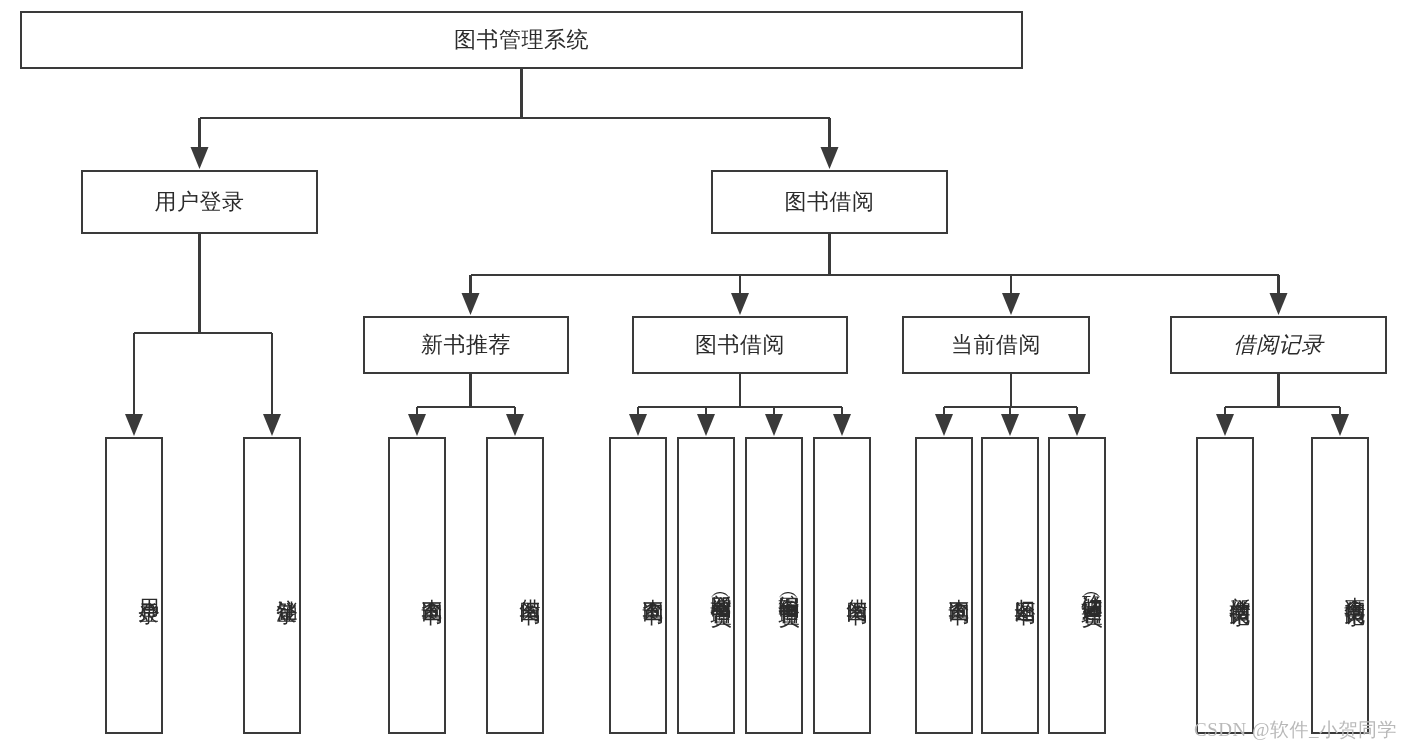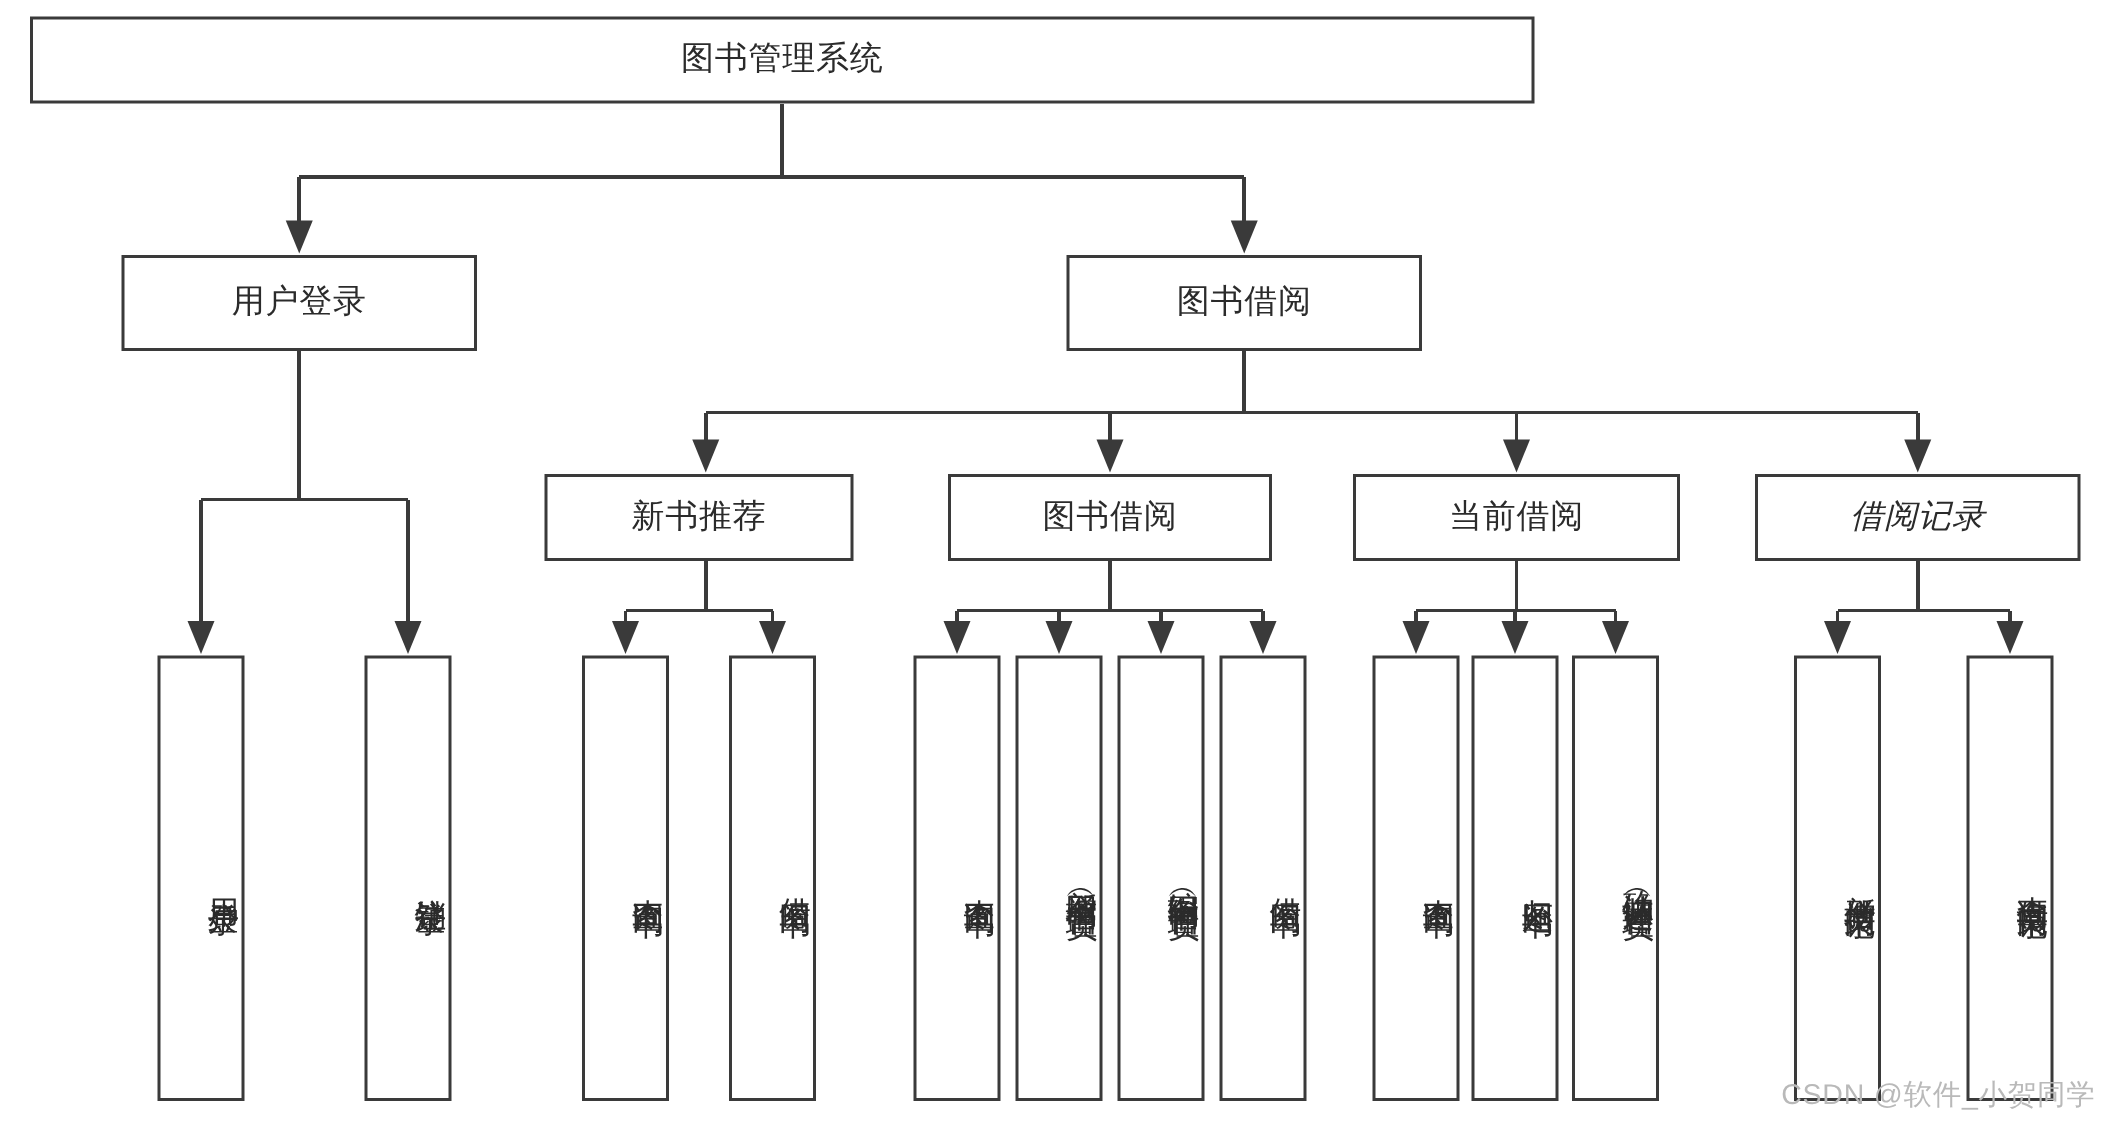--- a/index.html
+++ b/index.html
@@ -61,21 +61,21 @@
   }
   #watermark {
     position: absolute;
     right: 8px;
     bottom: 4px;
     font-size: 19px;
     color: #b9b9b9;
     letter-spacing: 0.5px;
     z-index: 5;
     white-space: nowrap;
-    font-family: Liberation Sans, sans-serif;
+    font-family: Liberation Serif, serif;
   }
 </style>
 </head>
 <body>
 
 <div id="canvas">
   <svg id="edges" viewBox="0 0 1405 747">
       <line x1="521.5" y1="69" x2="521.5" y2="118" stroke="#3a3a3a" stroke-width="2.5" shape-rendering="crispEdges"></line>
       <line x1="199.5" y1="118" x2="829.5" y2="118" stroke="#3a3a3a" stroke-width="2.5" shape-rendering="crispEdges"></line>
       <line x1="199.5" y1="118" x2="199.5" y2="149" stroke="#3a3a3a" stroke-width="2.5" shape-rendering="crispEdges"></line>
@@ -138,21 +138,21 @@
       </div>
       <div class="node h" style="left: 711px; top: 170px; width: 237px; height: 64px;">
         <span class="htext">图书借阅</span>
       </div>
       <div class="node h" style="left: 363px; top: 316px; width: 206px; height: 58px;">
         <span class="htext">新书推荐</span>
       </div>
       <div class="node h" style="left: 632px; top: 316px; width: 216px; height: 58px;">
         <span class="htext">图书借阅</span>
       </div>
-      <div class="node h" style="left: 902px; top: 316px; width: 218px; height: 58px;">
+      <div class="node h" style="left: 902px; top: 316px; width: 188px; height: 58px;">
         <span class="htext">当前借阅</span>
       </div>
       <div class="node h" style="left: 1170px; top: 316px; width: 217px; height: 58px; font-style: italic;">
         <span class="htext">借阅记录</span>
       </div>
       <div class="node v" style="left: 105px; top: 437px; width: 58px; height: 297px;">
         <span class="vtext">用户登录</span>
       </div>
       <div class="node v" style="left: 243px; top: 437px; width: 58px; height: 297px;">
         <span class="vtext">注销登录</span>

